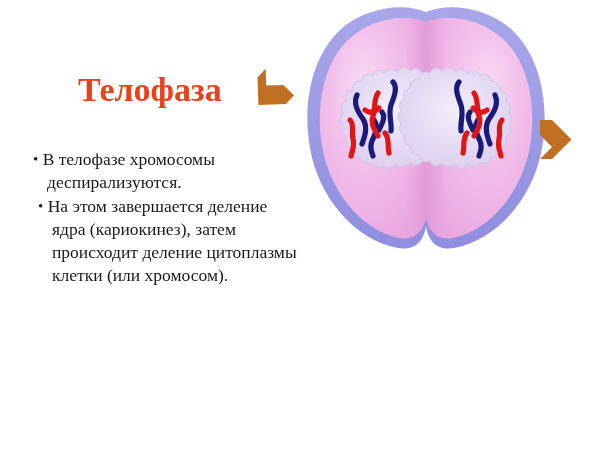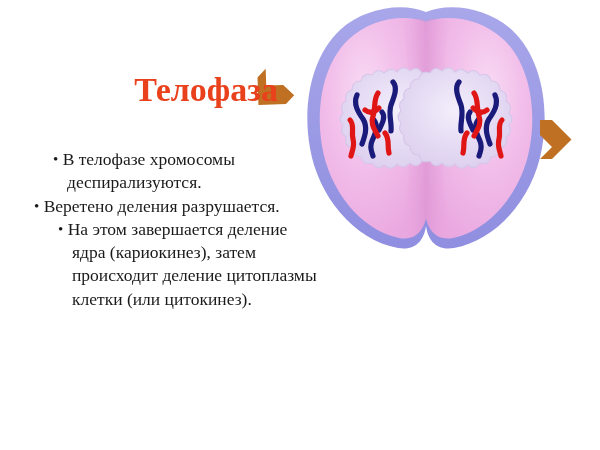--- a/index.html
+++ b/index.html
@@ -24,27 +24,26 @@
     top: 70px;
     width: 200px;
     font-family: "Liberation Serif", "DejaVu Serif", serif;
     font-weight: bold;
     font-size: 34px;
     line-height: 40px;
     color: #e8411c;
     letter-spacing: 0px;
     white-space: nowrap;
     z-index: 30;
-    text-align: right;
   }
 
   
   #body-text {
     position: absolute;
-    left: 20px;
+    left: 0;
     top: 148px;
     width: 320px;
     z-index: 30;
     color: #1a1a1a;
     font-family: "Liberation Serif", "DejaVu Serif", serif;
     font-size: 17.5px;
     line-height: 23.3px;
   }
   .bullet-para {
     margin: 0;
@@ -75,25 +74,24 @@
 </head>
 <body>
 
 <div id="slide">
 
   <div id="slide-title">Телофаза</div>
 
   <div id="body-text">
     <p class="bullet-para p0"><span class="bullet-mark">•</span> <span>В телофазе хромосомы
 деспирализуются.</span></p>
-    <p class="bullet-para p1"><span class="bullet-mark">•</span> <span>Веретено деления разрушается.</span></p>
     <p class="bullet-para p3"><span class="bullet-mark">•</span> <span>На этом завершается деление
 ядра (кариокинез), затем
 происходит деление цитоплазмы
-клетки (или цитокинез).</span></p>
+клетки (или хромосом).</span></p>
   </div>
 
   <div id="cell-figure">
     <svg width="348" height="256" viewBox="0 0 348 256" xmlns="http://www.w3.org/2000/svg">
       <defs>
 
         <radialGradient id="cytoL" cx="42%" cy="34%" r="72%">
           <stop offset="0%" stop-color="#f9dcf4"></stop>
           <stop offset="45%" stop-color="#f2bfea"></stop>
           <stop offset="100%" stop-color="#eaa8e0"></stop>

